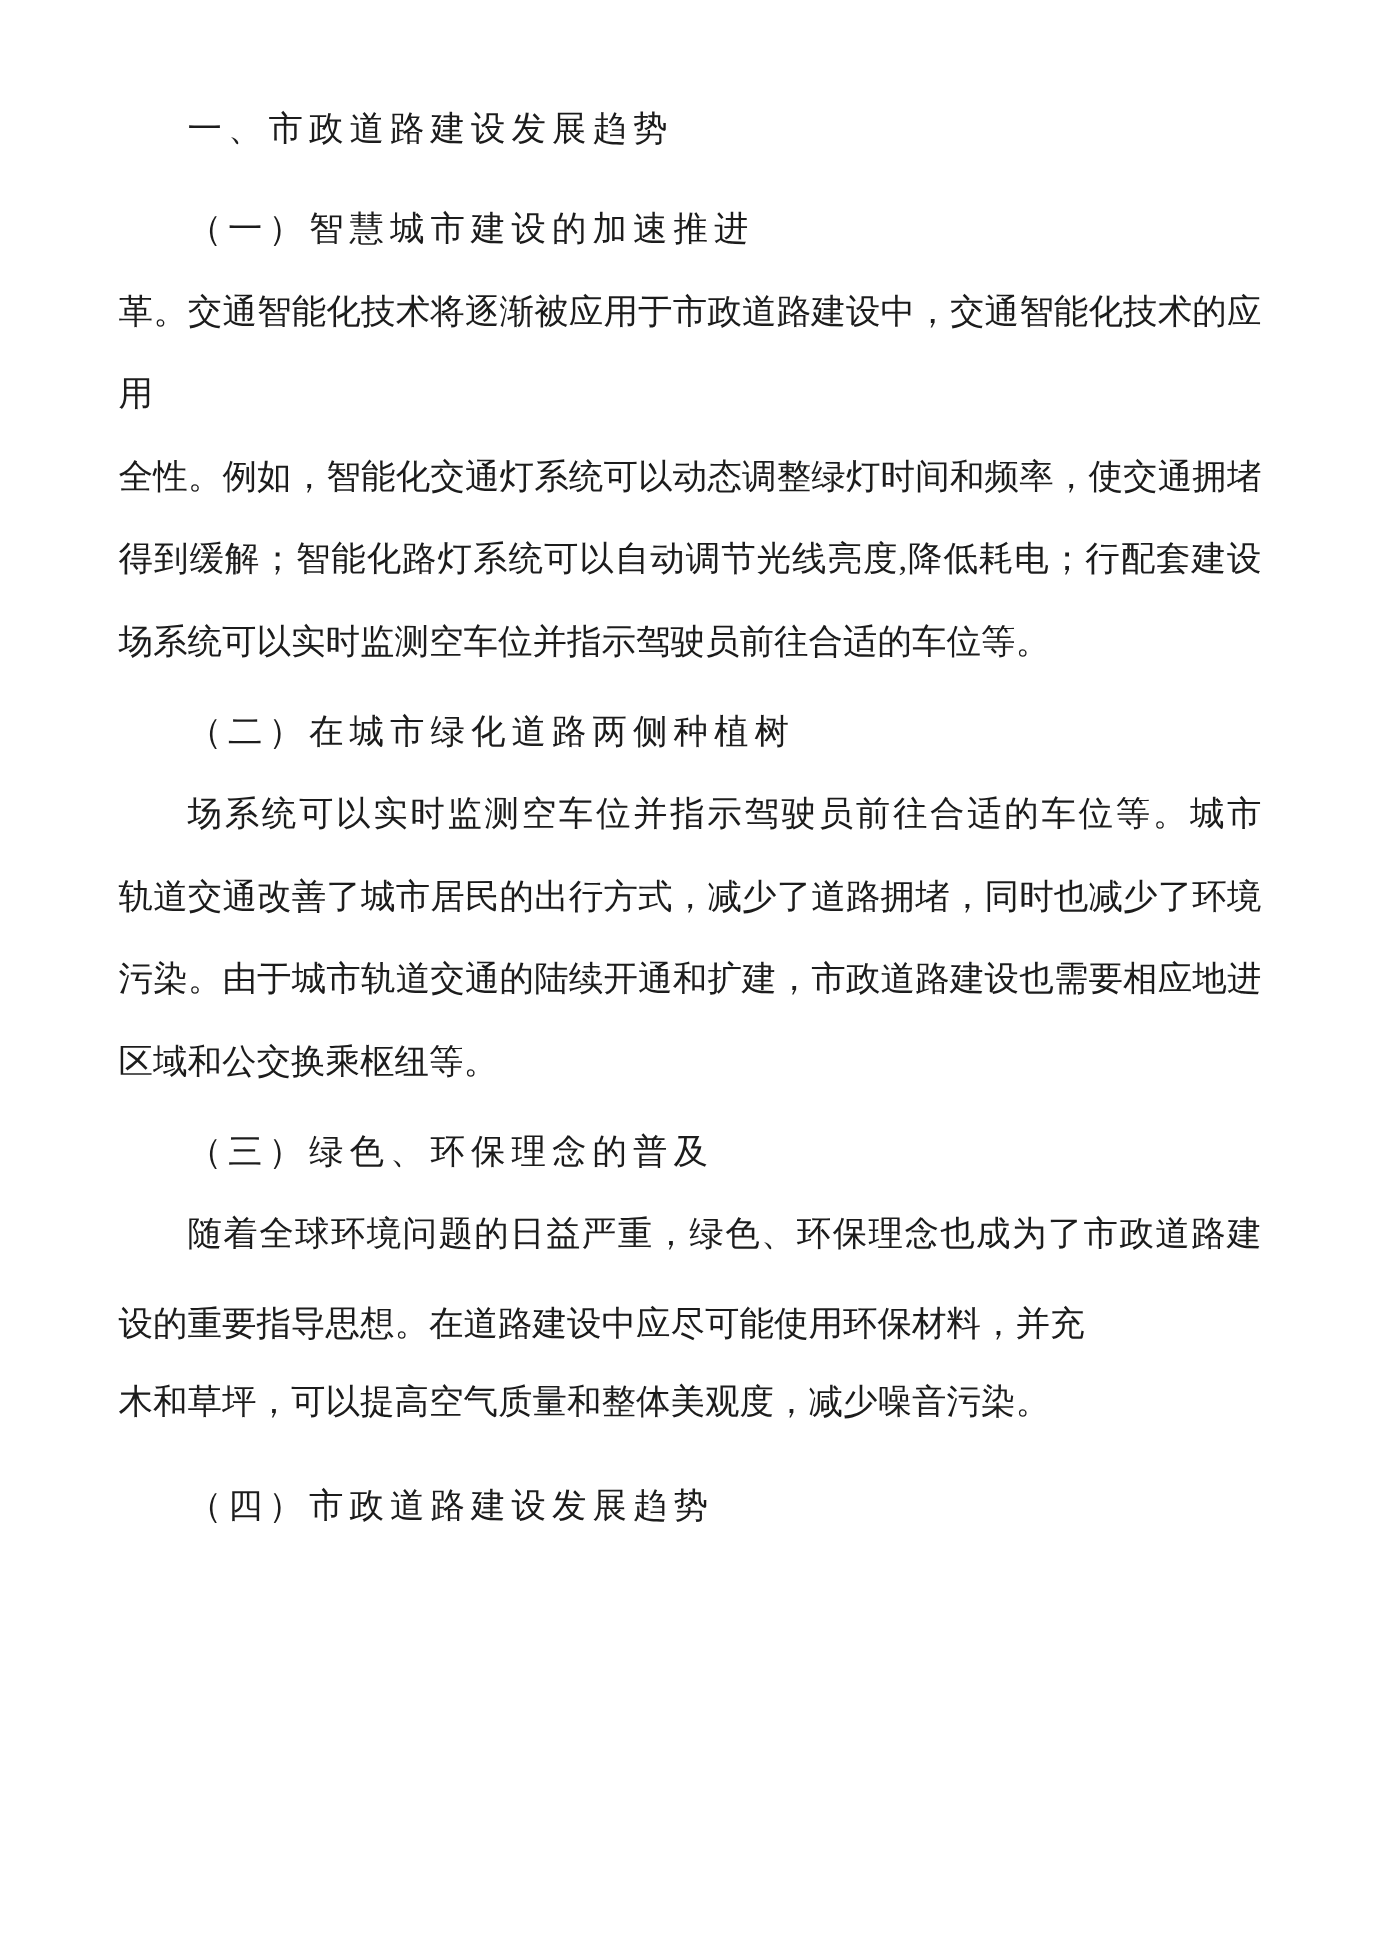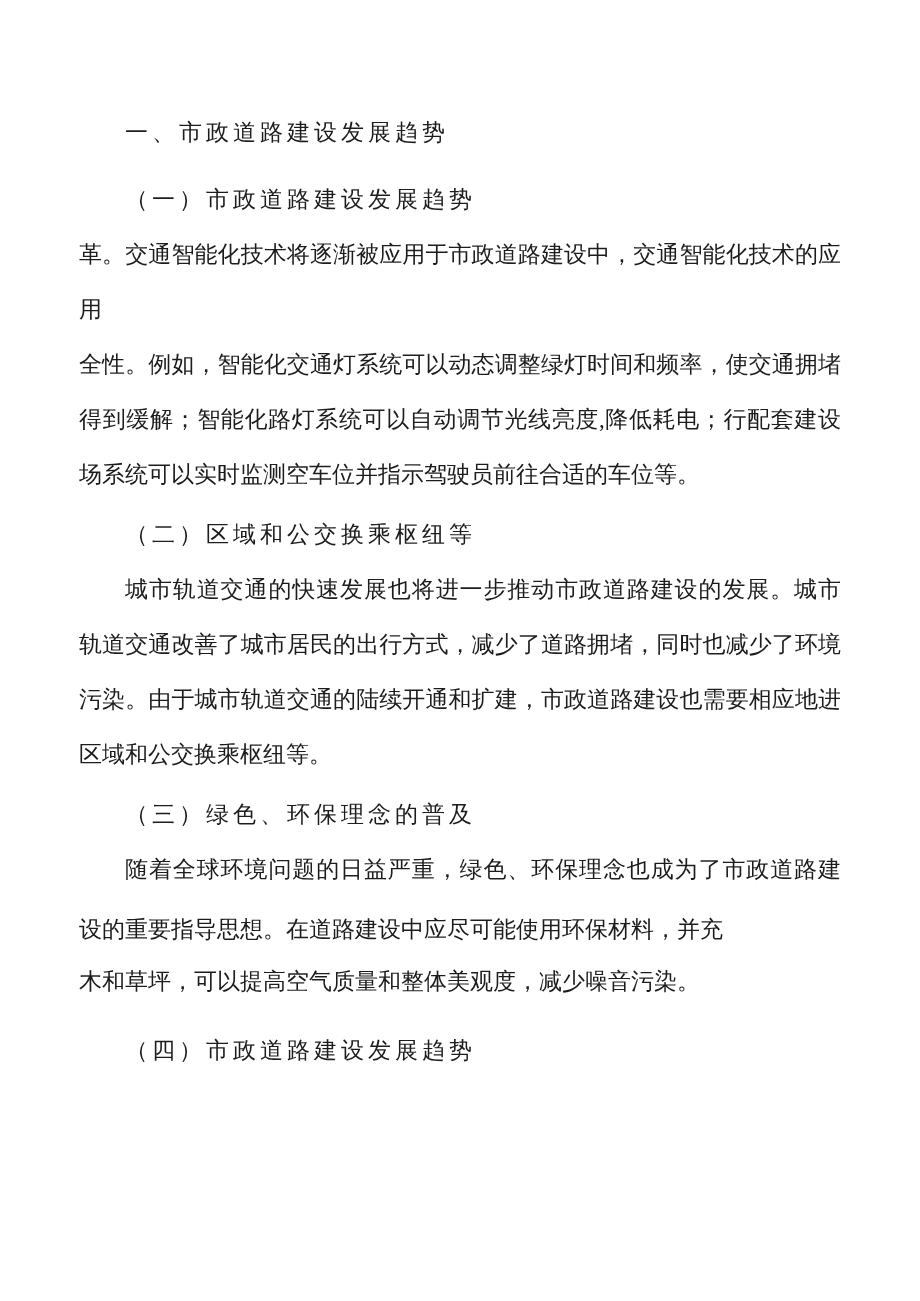--- a/index.html
+++ b/index.html
@@ -14,21 +14,21 @@
     background: #ffffff;
     overflow: hidden;
     font-family: "Liberation Serif", serif;
     color: #1c1c1c;
   }
   .content {
     position: absolute;
     top: 0;
     left: 79px;
     width: 762px;
-    padding-top: 105px;
+    padding-top: 58px;
     font-size: 23px;
   }
   .line {
     line-height: 55px;
     text-align: left;
   }
   .just {
     text-align: justify;
     text-align-last: justify;
   }
@@ -50,33 +50,33 @@
   .para { margin: 0; }
 </style>
 </head>
 <body>
 
 <div class="page">
   <div class="content">
 
     <div class="line heading indent">一、市政道路建设发展趋势</div>
 
-    <div class="line heading indent mt12">（一）市政道路建设发展趋势</div>
+    <div class="line heading indent mt12">（一）智慧城市建设的加速推进</div>
 
     <div class="para mt6">
       <div class="line just">革。交通智能化技术将逐渐被应用于市政道路建设中，交通智能化技术的应用</div>
       <div class="line just">全性。例如，智能化交通灯系统可以动态调整绿灯时间和频率，使交通拥堵</div>
       <div class="line just">得到缓解；智能化路灯系统可以自动调节光线亮度,降低耗电；行配套建设</div>
       <div class="line">场系统可以实时监测空车位并指示驾驶员前往合适的车位等。</div>
     </div>
 
-    <div class="line heading indent mt5">（二）区域和公交换乘枢纽等</div>
+    <div class="line heading indent mt5">（二）在城市绿化道路两侧种植树</div>
 
     <div class="para mt5">
-      <div class="line just indent">城市轨道交通的快速发展也将进一步推动市政道路建设的发展。城市</div>
+      <div class="line just indent">场系统可以实时监测空车位并指示驾驶员前往合适的车位等。城市</div>
       <div class="line just">轨道交通改善了城市居民的出行方式，减少了道路拥堵，同时也减少了环境</div>
       <div class="line just">污染。由于城市轨道交通的陆续开通和扩建，市政道路建设也需要相应地进</div>
       <div class="line">区域和公交换乘枢纽等。</div>
     </div>
 
     <div class="line heading indent mt5">（三）绿色、环保理念的普及</div>
 
     <div class="para mtm1">
       <div class="line just indent">随着全球环境问题的日益严重，绿色、环保理念也成为了市政道路建</div>
       <div class="line lmt5">设的重要指导思想。在道路建设中应尽可能使用环保材料，并充</div>

